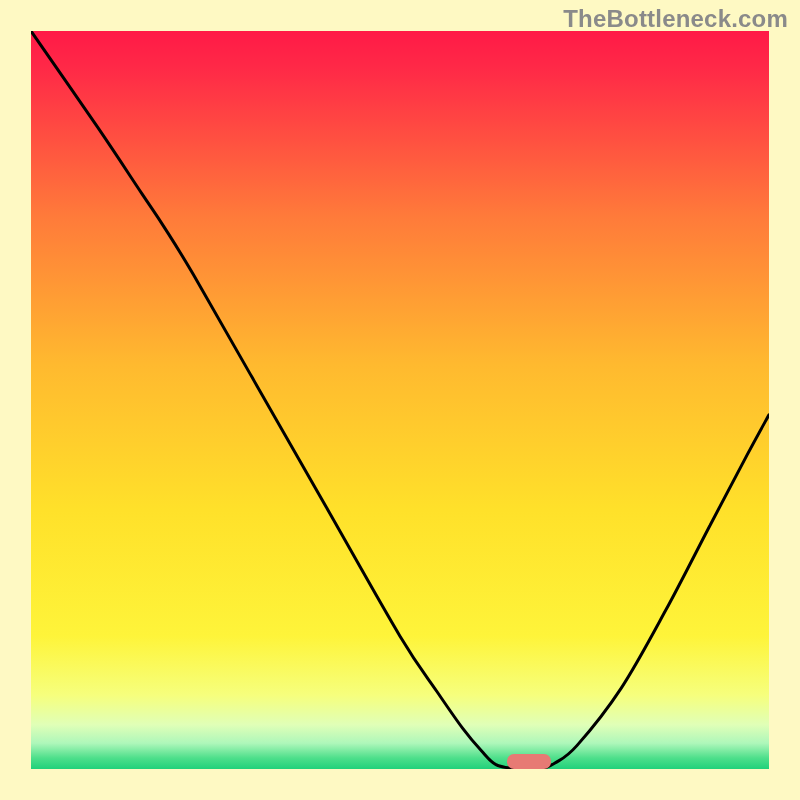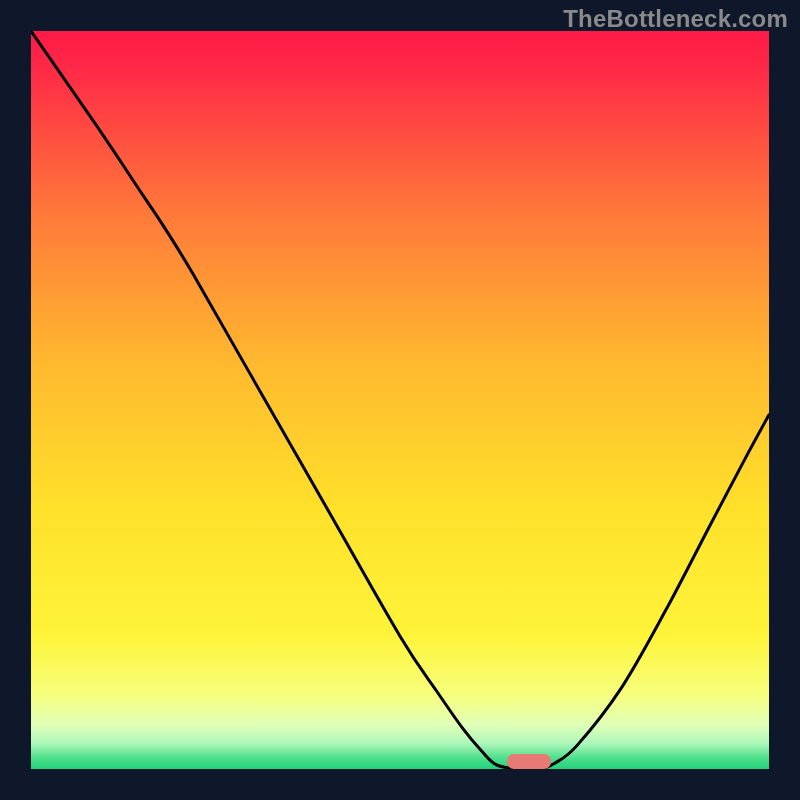--- a/index.html
+++ b/index.html
@@ -9,21 +9,21 @@
     height: 800px;
     background: #000;
     overflow: hidden;
   }
   .frame {
     position: absolute;
     left: 0;
     top: 0;
     width: 800px;
     height: 800px;
-    background: #0f172a;
+    background: #fef9c3;
   }
   .plot {
     position: absolute;
     left: 31px;
     top: 31px;
     width: 738px;
     height: 738px;
     overflow: hidden;
   }
   .gradient {

